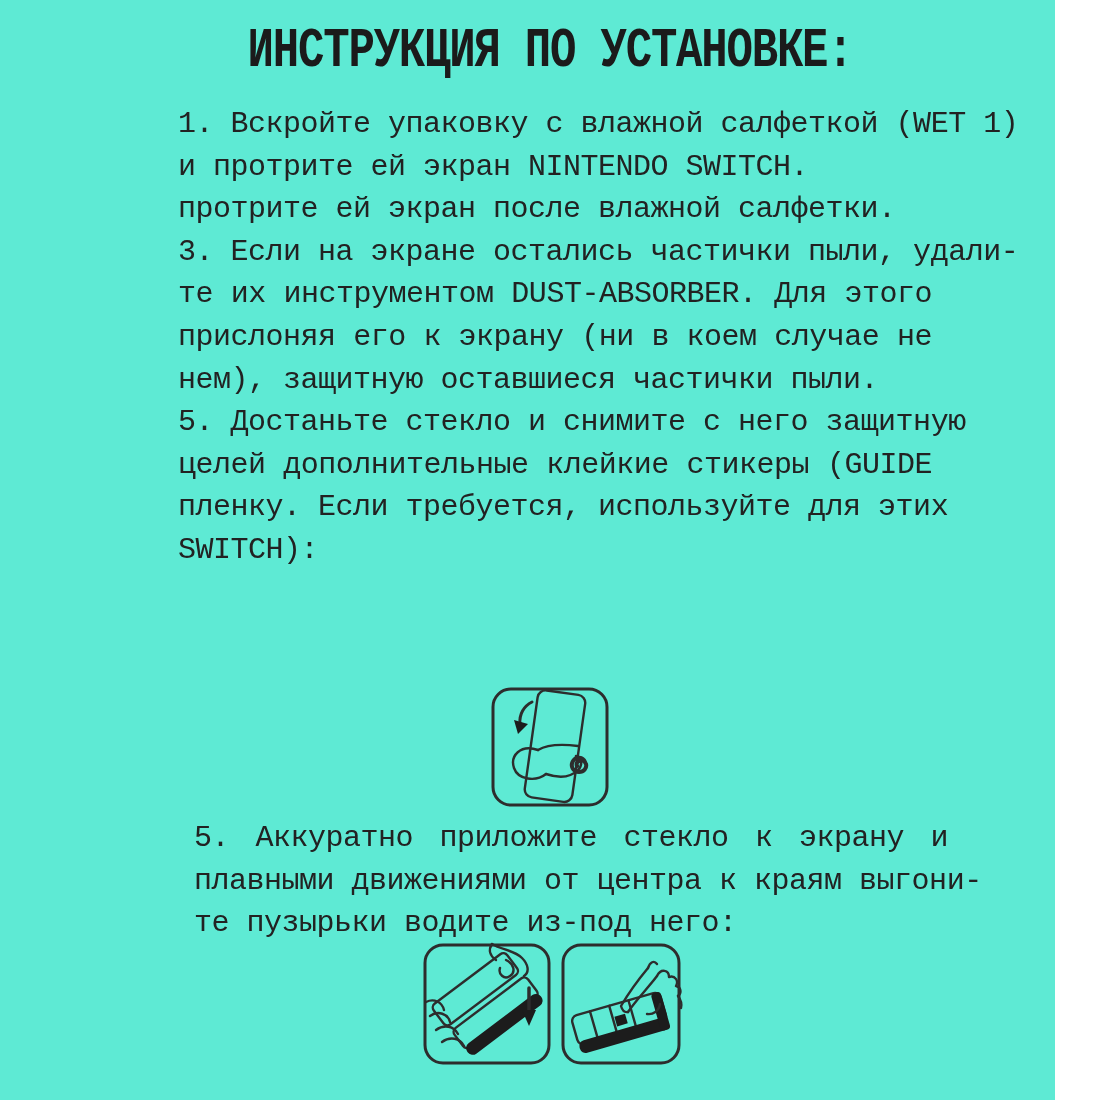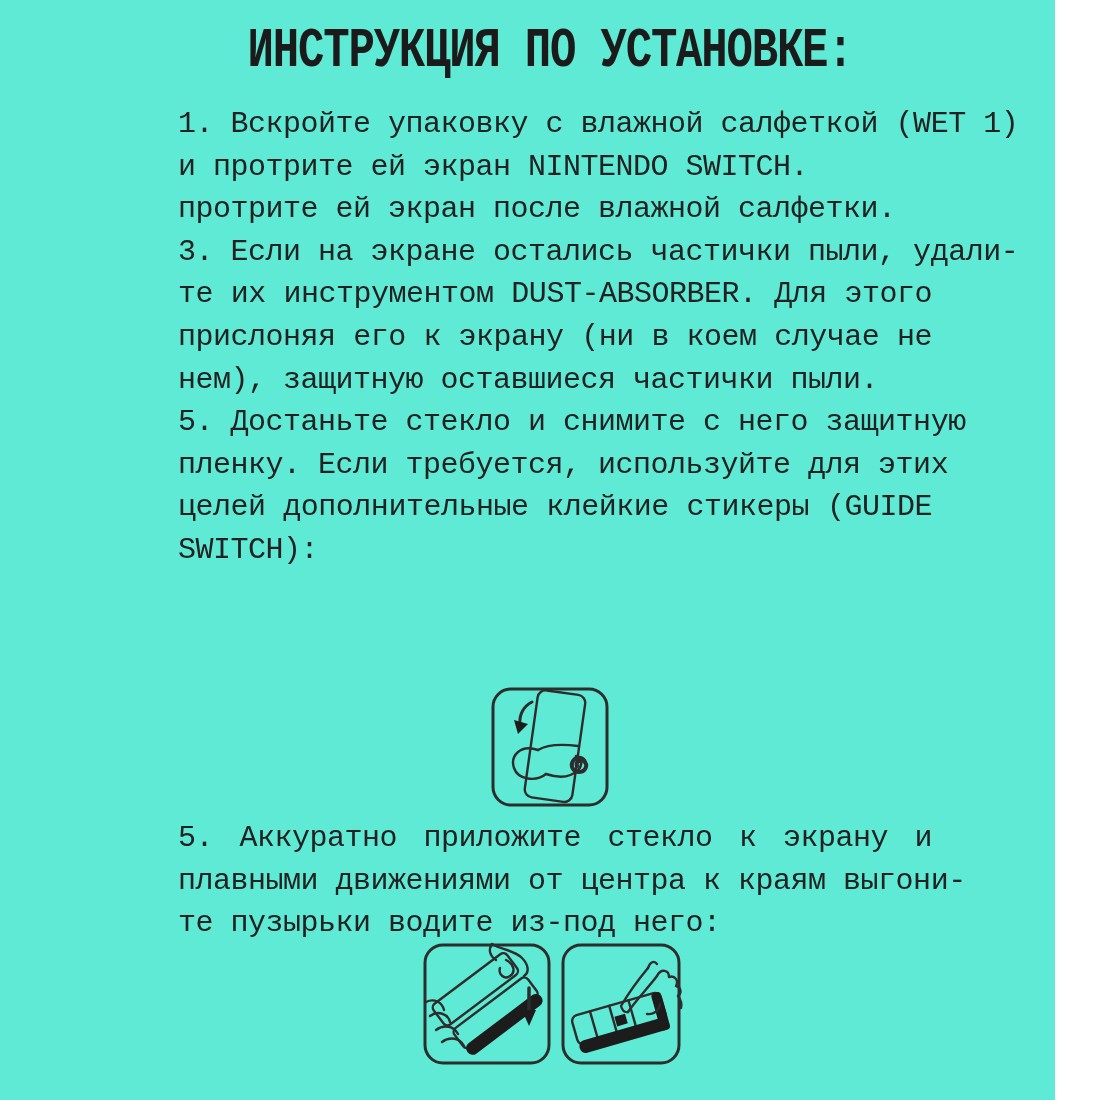--- a/index.html
+++ b/index.html
@@ -8,21 +8,21 @@
     background:#5eead4;color:#202020;
     font-family:Liberation Mono, monospace;
   }
   .title-wrap{position:absolute;top:20px;left:0;width:1100px;text-align:center;}
   .title{
     display:inline-block;font-size:55px;font-weight:700;letter-spacing:-1.5px;
     transform:scaleX(0.80);transform-origin:center;white-space:nowrap;color:#1b1b1b;
   }
   .text-block{position:absolute;left:178px;width:754px;}
   #text-block-a{top:103px;}
-  #text-block-b{top:817px;}
+  #text-block-b{top:817px;margin-left:16px;}
   .line{
     height:42.6px;line-height:42.6px;font-size:30px;letter-spacing:-0.5px;
     text-align:justify;text-align-last:justify;white-space:nowrap;color:#222;
   }
   .line.last{text-align-last:left;}
   .fig{position:absolute;}
   #fig-guide-sticker{top:686px;left:490px;}
   #fig-apply-glass{top:942px;left:422px;}
   #fig-press-finger{top:942px;left:560px;}
   svg{overflow:visible;display:block;}
@@ -48,22 +48,22 @@
         <div class="line last">протрите ей экран после влажной салфетки.</div>
       </div>
       <div>
         <div class="line">3. Если на экране остались частички пыли, удали-</div>
         <div class="line">те их инструментом DUST-ABSORBER. Для этого</div>
         <div class="line">прислоняя его к экрану (ни в коем случае не</div>
         <div class="line last">нем), защитную оставшиеся частички пыли.</div>
       </div>
       <div>
         <div class="line">5. Достаньте стекло и снимите с него защитную</div>
+        <div class="line">целей дополнительные клейкие стикеры (GUIDE</div>
         <div class="line">пленку. Если требуется, используйте для этих</div>
-        <div class="line">целей дополнительные клейкие стикеры (GUIDE</div>
         <div class="line last">SWITCH):</div>
       </div>
     </div>
 
   <div class="fig" id="fig-guide-sticker">
     <svg width="120" height="122" viewBox="0 0 120 122">
       <rect class="ln-border" x="3" y="3" width="114" height="116" rx="18"></rect>
       <g transform="rotate(8 64 60)">
         <rect class="ln" x="41" y="6" width="48" height="108" rx="8"></rect>
       </g>

